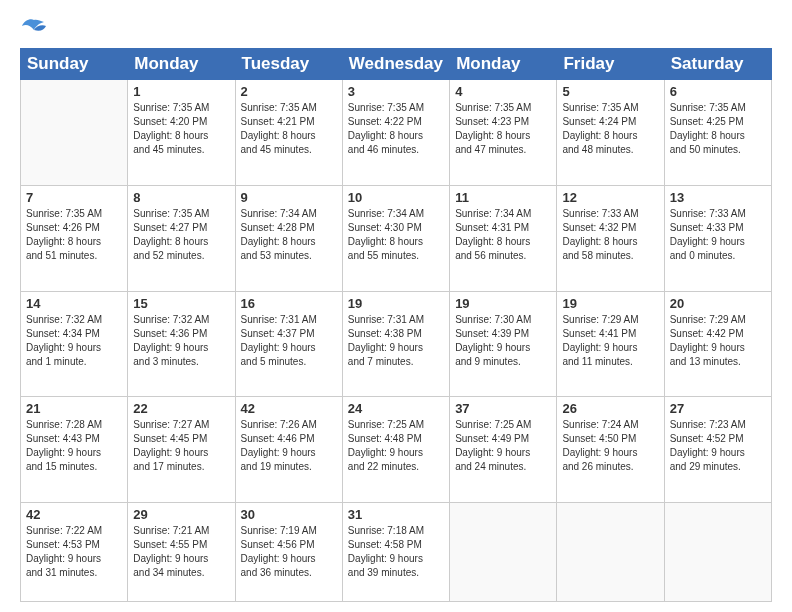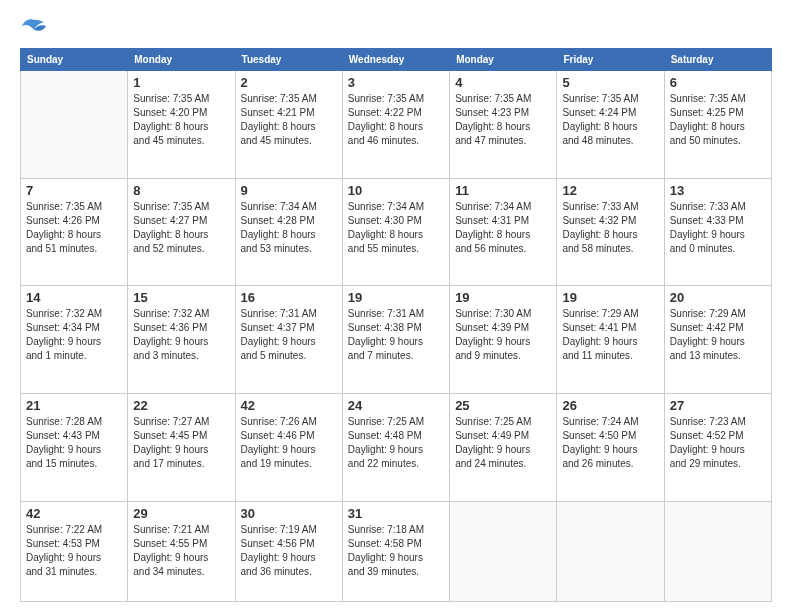--- a/index.html
+++ b/index.html
@@ -49,21 +49,21 @@
       flex: 1;
       border-collapse: collapse;
       width: 100%;
       font-size: 11px;
     }
     .calendar th {
       background-color: #3b6eb5;
       color: #fff;
       text-align: left;
       padding: 5px 6px;
-      font-size: 10px;
+      font-size: 17px;
       font-weight: bold;
       border: 1px solid #3b6eb5;
       margin-left: 20px;
     }
     .calendar td {
       border: 1px solid #ccc;
       vertical-align: top;
       padding: 4px 5px;
       width: calc(100% / 7);
       height: 88px;
@@ -218,21 +218,21 @@
           </td>
           <td>
             <span class="day-number">42</span>
             <div class="day-info">Sunrise: 7:26 AM<br>Sunset: 4:46 PM<br>Daylight: 9 hours<br>and 19 minutes.</div>
           </td>
           <td>
             <span class="day-number">24</span>
             <div class="day-info">Sunrise: 7:25 AM<br>Sunset: 4:48 PM<br>Daylight: 9 hours<br>and 22 minutes.</div>
           </td>
           <td>
-            <span class="day-number">25</span>
+            <span class="day-number">37</span>
             <div class="day-info">Sunrise: 7:25 AM<br>Sunset: 4:49 PM<br>Daylight: 9 hours<br>and 24 minutes.</div>
           </td>
           <td>
             <span class="day-number">26</span>
             <div class="day-info">Sunrise: 7:24 AM<br>Sunset: 4:50 PM<br>Daylight: 9 hours<br>and 26 minutes.</div>
           </td>
           <td>
             <span class="day-number">27</span>
             <div class="day-info">Sunrise: 7:23 AM<br>Sunset: 4:52 PM<br>Daylight: 9 hours<br>and 29 minutes.</div>
           </td>

